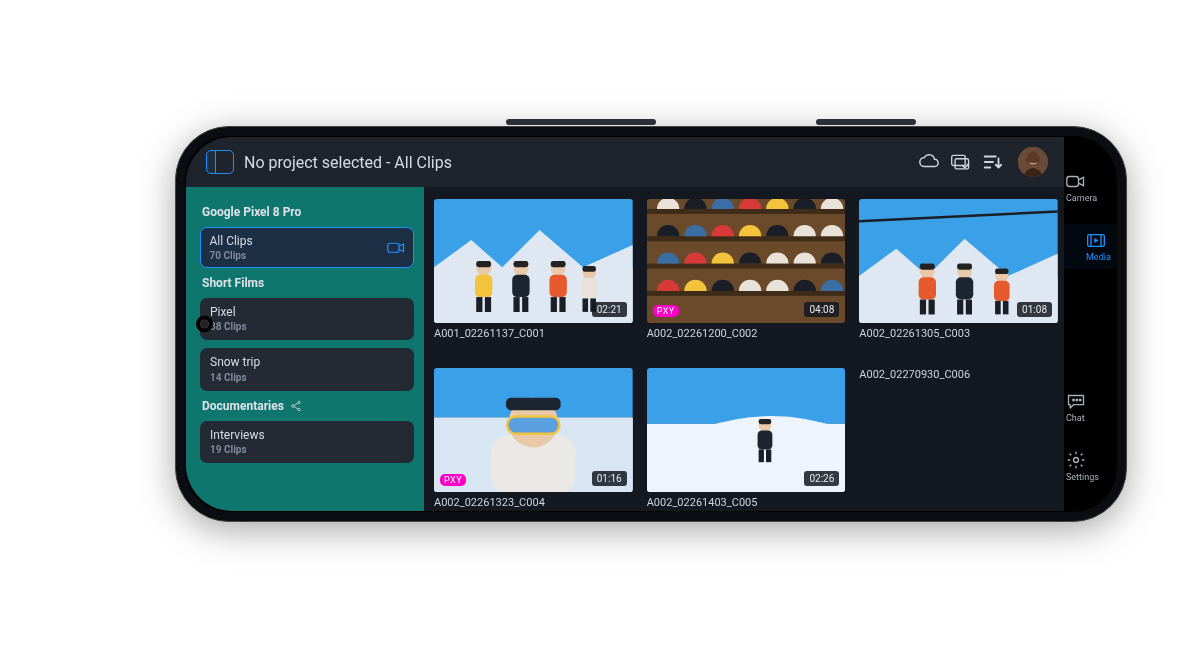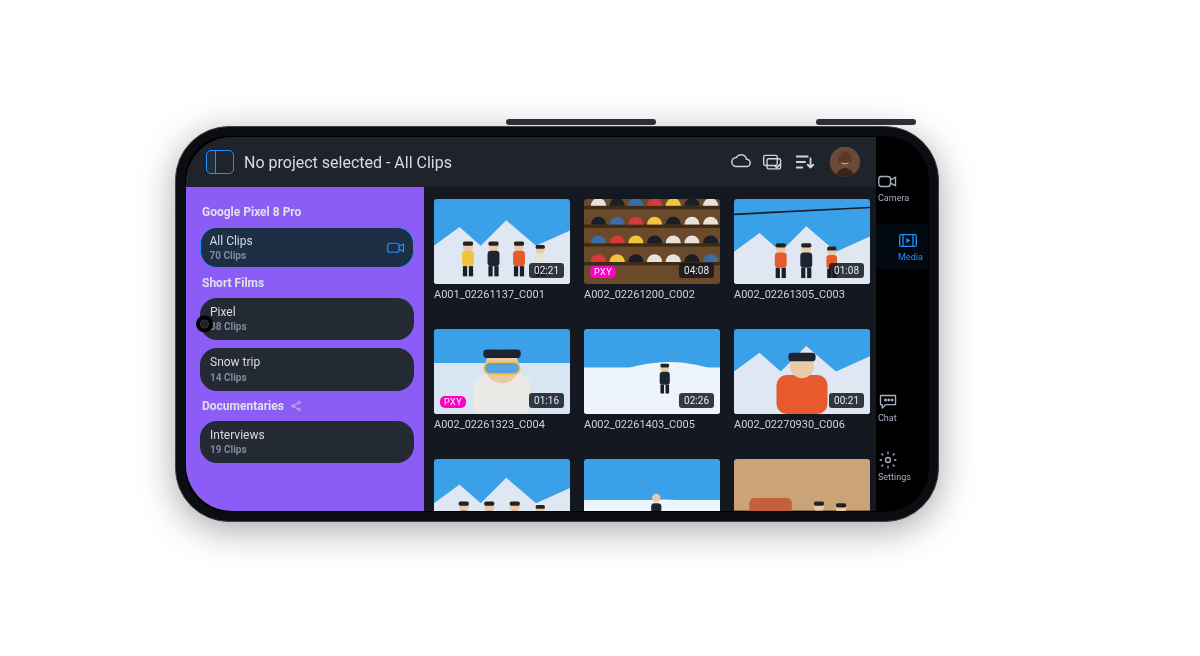--- a/index.html
+++ b/index.html
@@ -3,21 +3,21 @@
 <meta charset="utf-8">
 <style>
   * { box-sizing: border-box; margin: 0; padding: 0; font-family: -apple-system, "Segoe UI", Roboto, Helvetica, Arial, sans-serif; }
   body { background: #ffffff; width: 1200px; height: 656px; overflow: hidden; position: relative; }
 
   
   .phone {
     position: absolute;
     left: 175px;
     top: 126px;
-    width: 764px;
+    width: 952px;
     height: 396px;
     border-radius: 54px;
     background: #000;
     border: 1px solid #444;
     box-shadow: 0 8px 36px rgba(0,0,0,.35), inset 0 0 0 9px #0b0d12;
   }
   
   .btn-power { position:absolute; top:-8px; left:640px; width:100px; height:6px; background:#2a2e36; border-radius:3px; }
   .btn-vol   { position:absolute; top:-8px; left:330px; width:150px; height:6px; background:#2a2e36; border-radius:3px; }
 
@@ -45,24 +45,24 @@
   .topbar { height:50px; display:flex; align-items:center; padding:0 16px 0 20px; gap:10px; background:#1f242c; }
   .title { color:#d7dbe4; font-size:16px; font-weight:400; flex:1; white-space:nowrap; overflow:hidden; text-overflow:ellipsis; }
   .panel-toggle { width:28px; height:24px; border:1.5px solid #1e90ff; border-radius:5px; display:flex; align-items:stretch; cursor:pointer; }
   .panel-toggle .l { width:35%; border-right:1.5px solid #1e90ff; background:rgba(30,144,255,.10); border-top-left-radius:3px; border-bottom-left-radius:3px;}
   .top-ico { width:22px; height:22px; color:#cfd5e0; cursor:pointer; display:flex; align-items:center; justify-content:center; position:relative; }
   .avatar { width:30px; height:30px; border-radius:50%; background: linear-gradient(135deg,#b47a4a 0%, #7a503a 40%, #3a2418 100%); overflow:hidden; display:flex; align-items:center; justify-content:center; margin-left:4px;}
   .avatar svg { width:100%; height:100%; }
 
   
   .body { flex:1; display:flex; min-height:0; }
-  .sidebar { width: 238px; background:#8b5cf6; padding:14px 10px 0 14px; overflow:hidden; }
+  .sidebar { width: 238px; background:#0f766e; padding:14px 10px 0 14px; overflow:hidden; }
   .sec-title { color:#dde1ea; font-size:12px; font-weight:700; margin:4px 0 8px 2px; display:flex; align-items:center; gap:6px;}
   .share-ico { width:12px; height:12px; color:#b8bfcd; }
-  .folder { background:#242a33; border-radius:17px; padding:8px 10px; margin-bottom:8px; display:flex; align-items:center; cursor:pointer; }
+  .folder { background:#242a33; border-radius:7px; padding:8px 10px; margin-bottom:8px; display:flex; align-items:center; cursor:pointer; }
   .folder.selected { border:1.5px solid #1e90ff; padding:6.5px 8.5px; background:#1d2f44; }
   .folder .txt { flex:1; }
   .folder .name { color:#d7dbe4; font-size:12px; line-height:1.1; }
   .folder .count { color:#7f8a9c; font-size:10px; margin-top:2px;font-weight:bold;}
   .cam-ico { width:18px; height:14px; color:#1e90ff; }
 
   
   .gridwrap { flex:1; padding:12px 6px 8px 10px; overflow:hidden; background: #141820;}
   .grid { display:grid; grid-template-columns: repeat(3, 1fr); gap: 28px 14px; }
   .clip { display:flex; flex-direction:column; gap:4px; cursor:pointer; }
@@ -322,34 +322,20 @@
       <rect x="1" y="9" width="5" height="12" fill="#1a1e26"></rect>
       <rect x="-6" y="-20" width="12" height="5" rx="2" fill="#222"></rect>
     </g>
                   </svg>
 
       <span class="dur">02:26</span>
     </div>
     <div class="caption">A002_02261403_C005</div>
   </div>
               <div class="clip">
-    <div class="thumb">
-      <svg class="scene" viewBox="0 0 160 100" preserveAspectRatio="xMidYMid slice">
-                    <rect width="160" height="50" fill="#3aa0e8"></rect>
-                    <rect y="50" width="160" height="50" fill="#eef4fb"></rect>
-                    <path d="M0 50 L30 28 L55 50 L85 20 L120 50 L160 32 V100 H0 Z" fill="#dfe8f2"></path>
-                    <g transform="translate(80,62)">
-      <rect x="-30" y="-8" width="60" height="46" rx="12" fill="#e65a2e"></rect>
-      <circle cx="0" cy="-18" r="14" fill="#e9c9a8"></circle>
-      <rect x="-16" y="-34" width="32" height="10" rx="4" fill="#1d2530"></rect>
-    </g>
-                  </svg>
-
-      <span class="dur">00:21</span>
-    </div>
     <div class="caption">A002_02270930_C006</div>
   </div>
               <div class="clip">
     <div class="thumb">
       <svg class="scene" viewBox="0 0 160 100" preserveAspectRatio="xMidYMid slice">
                     <rect width="160" height="52" fill="#3aa0e8"></rect>
                     <rect y="52" width="160" height="48" fill="#eef4fb"></rect>
                     <path d="M0 52 L30 30 L55 52 L85 22 L120 52 L160 34 V100 H0 Z" fill="#dfe8f2"></path>
     <g transform="translate(35,70) scale(1)">
       <circle cx="0" cy="-14" r="6" fill="#e9c9a8"></circle>

